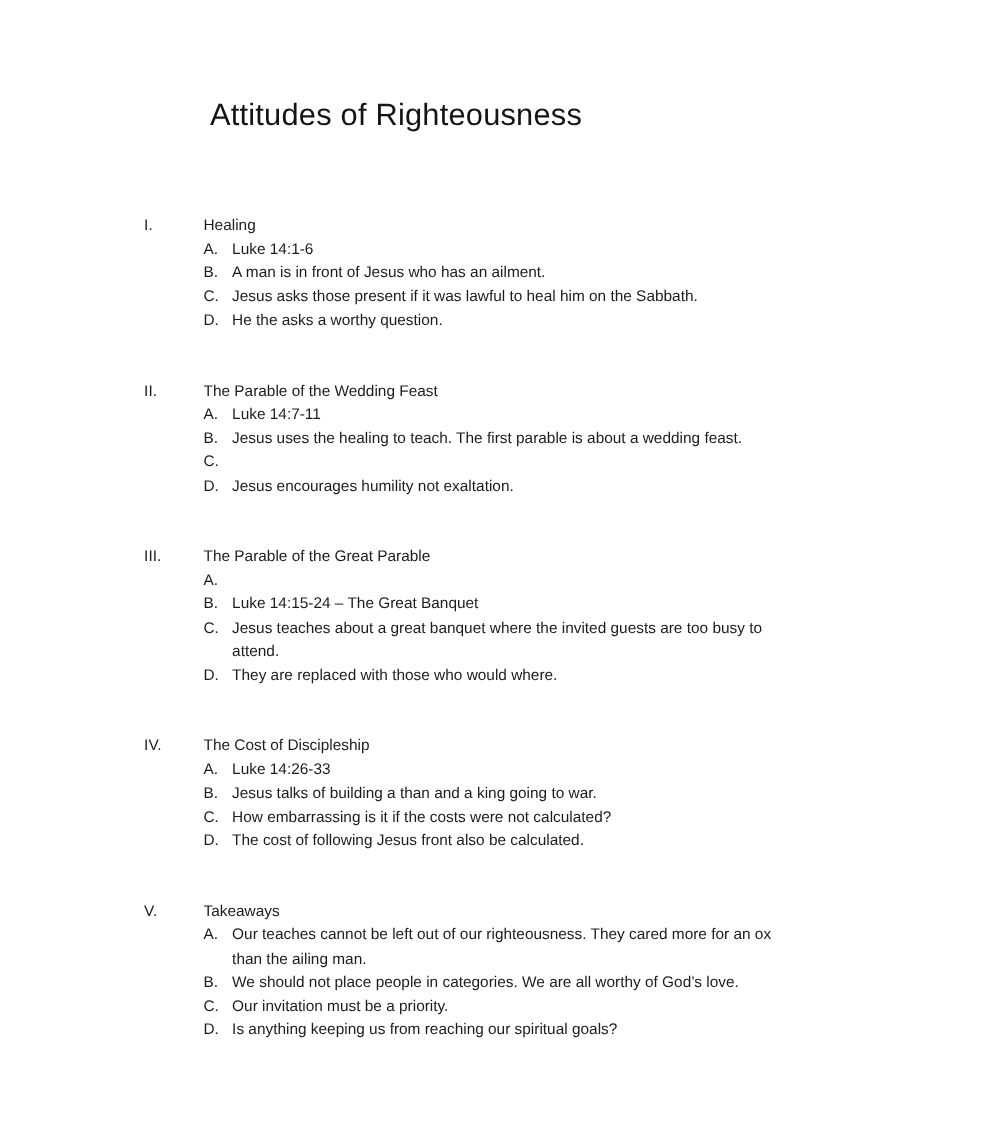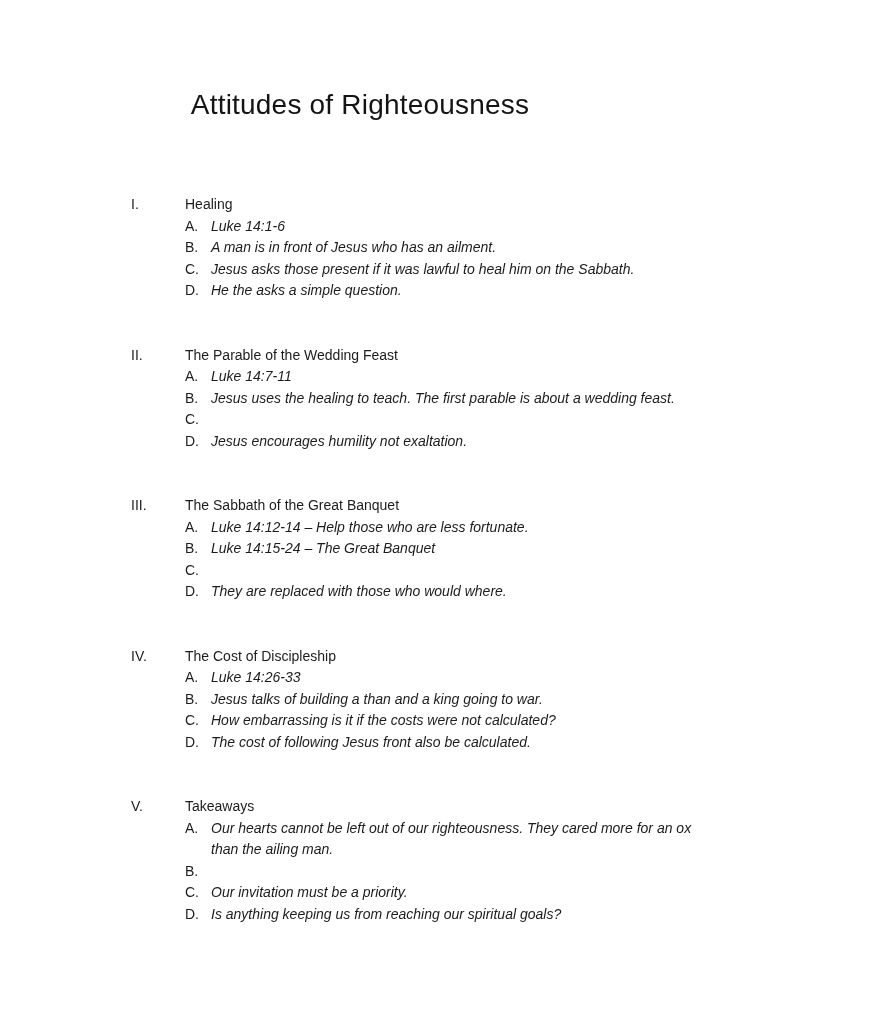--- a/index.html
+++ b/index.html
@@ -53,21 +53,20 @@
   .item {
     display: flex;
     align-items: flex-start;
     margin-left: 185px;
   }
   .letter {
     flex: 0 0 26px;
   }
   .item-text {
     max-width: 600px;
-    font-style: italic;
   }
 </style>
 </head>
 <body>
 
 <div class="page">
 
   <div class="doc-title">Attitudes of Righteousness</div>
 
   <div class="outline">
@@ -84,21 +83,21 @@
       <div class="item">
         <span class="letter">B.</span>
         <span class="item-text">A man is in front of Jesus who has an ailment.</span>
       </div>
       <div class="item">
         <span class="letter">C.</span>
         <span class="item-text">Jesus asks those present if it was lawful to heal him on the Sabbath.</span>
       </div>
       <div class="item">
         <span class="letter">D.</span>
-        <span class="item-text">He the asks a simple question.</span>
+        <span class="item-text">He the asks a worthy question.</span>
       </div>
     </div>
 
     <div class="section">
       <div class="section-header">
         <span class="numeral">II.</span>
         <span class="heading">The Parable of the Wedding Feast</span>
       </div>
       <div class="item">
         <span class="letter">A.</span>
@@ -113,32 +112,32 @@
       </div>
       <div class="item">
         <span class="letter">D.</span>
         <span class="item-text">Jesus encourages humility not exaltation.</span>
       </div>
     </div>
 
     <div class="section">
       <div class="section-header">
         <span class="numeral">III.</span>
-        <span class="heading">The Sabbath of the Great Banquet</span>
+        <span class="heading">The Parable of the Great Parable</span>
       </div>
       <div class="item">
         <span class="letter">A.</span>
-        <span class="item-text">Luke 14:12-14 – Help those who are less fortunate.</span>
       </div>
       <div class="item">
         <span class="letter">B.</span>
         <span class="item-text">Luke 14:15-24 – The Great Banquet</span>
       </div>
       <div class="item">
         <span class="letter">C.</span>
+        <span class="item-text">Jesus teaches about a great banquet where the invited guests are too busy to attend.</span>
       </div>
       <div class="item">
         <span class="letter">D.</span>
         <span class="item-text">They are replaced with those who would where.</span>
       </div>
     </div>
 
     <div class="section">
       <div class="section-header">
         <span class="numeral">IV.</span>
@@ -162,24 +161,25 @@
       </div>
     </div>
 
     <div class="section">
       <div class="section-header">
         <span class="numeral">V.</span>
         <span class="heading">Takeaways</span>
       </div>
       <div class="item">
         <span class="letter">A.</span>
-        <span class="item-text">Our hearts cannot be left out of our righteousness. They cared more for an ox than the ailing man.</span>
+        <span class="item-text">Our teaches cannot be left out of our righteousness. They cared more for an ox than the ailing man.</span>
       </div>
       <div class="item">
         <span class="letter">B.</span>
+        <span class="item-text">We should not place people in categories. We are all worthy of God’s love.</span>
       </div>
       <div class="item">
         <span class="letter">C.</span>
         <span class="item-text">Our invitation must be a priority.</span>
       </div>
       <div class="item">
         <span class="letter">D.</span>
         <span class="item-text">Is anything keeping us from reaching our spiritual goals?</span>
       </div>
     </div>

